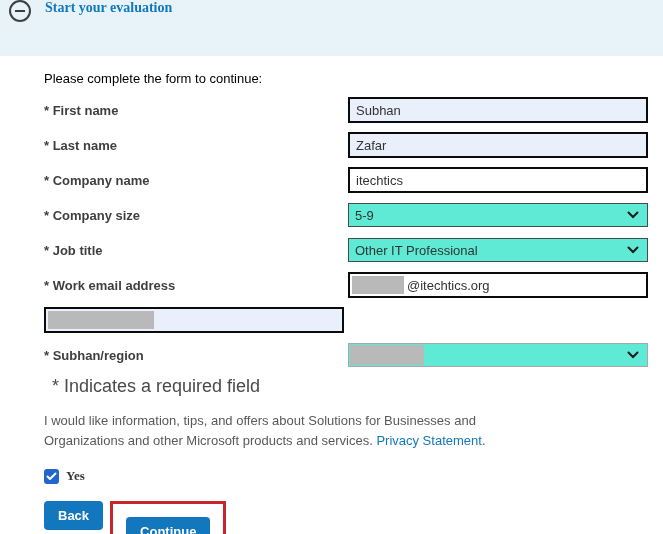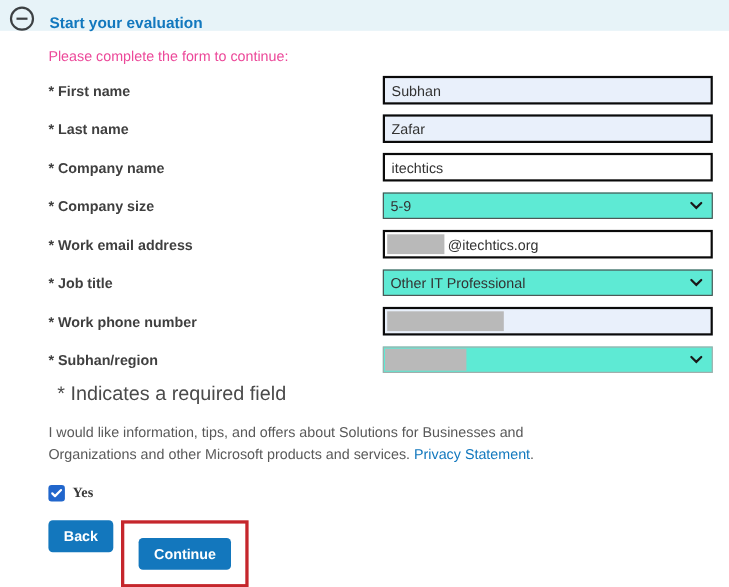--- a/index.html
+++ b/index.html
@@ -1,29 +1,29 @@
 <!DOCTYPE html>
 <html><head>
 <meta charset="utf-8">
 <style>
   html,body{margin:0;padding:0;}
   .canvas{
     width:663px;height:534px;background:#ffffff;position:relative;overflow:hidden;
     font-family:"Liberation Sans",sans-serif;
   }
   
-  .header{height:28px;background:#e7f3f8;display:flex;align-items:flex-end;padding-left:9px;box-sizing:border-box;}
+  .header{height:56px;background:#e7f3f8;display:flex;align-items:flex-start;padding-left:9px;box-sizing:border-box;font-family:Liberation Serif, serif;}
   .collapse-btn{width:22px;height:22px;border:2px solid #3c4043;border-radius:50%;
     display:flex;align-items:center;justify-content:center;background:transparent;box-sizing:border-box;
     cursor:pointer;padding:0;}
   .collapse-btn .dash{width:10px;height:2px;background:#3c4043;}
   .header-title{margin-left:14px;color:#1278be;font-weight:bold;font-size:14px;}
   
   .content{padding:0 15px 0 44px;}
-  .intro{margin-top:14px;font-size:13px;color:#ec4899;line-height:18px;}
+  .intro{margin-top:14px;font-size:13px;color:#000000;line-height:18px;}
   .form{margin-top:9px;}
   .row{display:flex;align-items:center;height:26px;margin-bottom:9px;}
   .label{flex:0 0 304px;font-weight:bold;font-size:13px;color:#3f3f3f;}
   .field{position:relative;flex:0 0 300px;height:26px;box-sizing:border-box;}
   .input{width:100%;height:100%;box-sizing:border-box;border:2px solid #0a0a0a;background:#ffffff;
     font-family:"Liberation Sans",sans-serif;font-size:13px;color:#333;padding:0 6px;outline:none;}
   .input.filled{background:#e9f0fb;}
   .fakeinput{position:relative;width:100%;height:100%;box-sizing:border-box;border:2px solid #0a0a0a;
     background:#ffffff;display:flex;align-items:center;font-size:13px;color:#333;cursor:text;}
   .fakeinput.filled{background:#e9f0fb;}
@@ -94,43 +94,42 @@
           <div class="selectbox">
             <span>5-9</span>
             <svg class="chev" width="12" height="8" viewBox="0 0 12 8">
                 <path d="M1.5 1.5 L6 6 L10.5 1.5" stroke="#1a1a1a" stroke-width="2" fill="none" stroke-linecap="round"></path>
               </svg>
           </div>
         </div>
       </div>
 
       <div class="row">
-        <div class="label">* Work email address</div>
-        <div class="field">
-          <div class="fakeinput email-field">
-            <span class="redaction"></span>
-            <span class="fakevalue">@itechtics.org</span>
-          </div>
-        </div>
-      </div>
-
-      <div class="row">
         <div class="label">* Job title</div>
         <div class="field">
           <div class="selectbox">
             <span>Other IT Professional</span>
             <svg class="chev" width="12" height="8" viewBox="0 0 12 8">
                 <path d="M1.5 1.5 L6 6 L10.5 1.5" stroke="#1a1a1a" stroke-width="2" fill="none" stroke-linecap="round"></path>
               </svg>
           </div>
         </div>
       </div>
 
       <div class="row">
-        <div class="label">* Work phone number</div>
+        <div class="label">* Work email address</div>
+        <div class="field">
+          <div class="fakeinput email-field">
+            <span class="redaction"></span>
+            <span class="fakevalue">@itechtics.org</span>
+          </div>
+        </div>
+      </div>
+
+      <div class="row">
         <div class="field">
           <div class="fakeinput filled phone-field">
             <span class="redaction"></span>
           </div>
         </div>
       </div>
 
       <div class="row">
         <div class="label">* Subhan/region</div>
         <div class="field">

